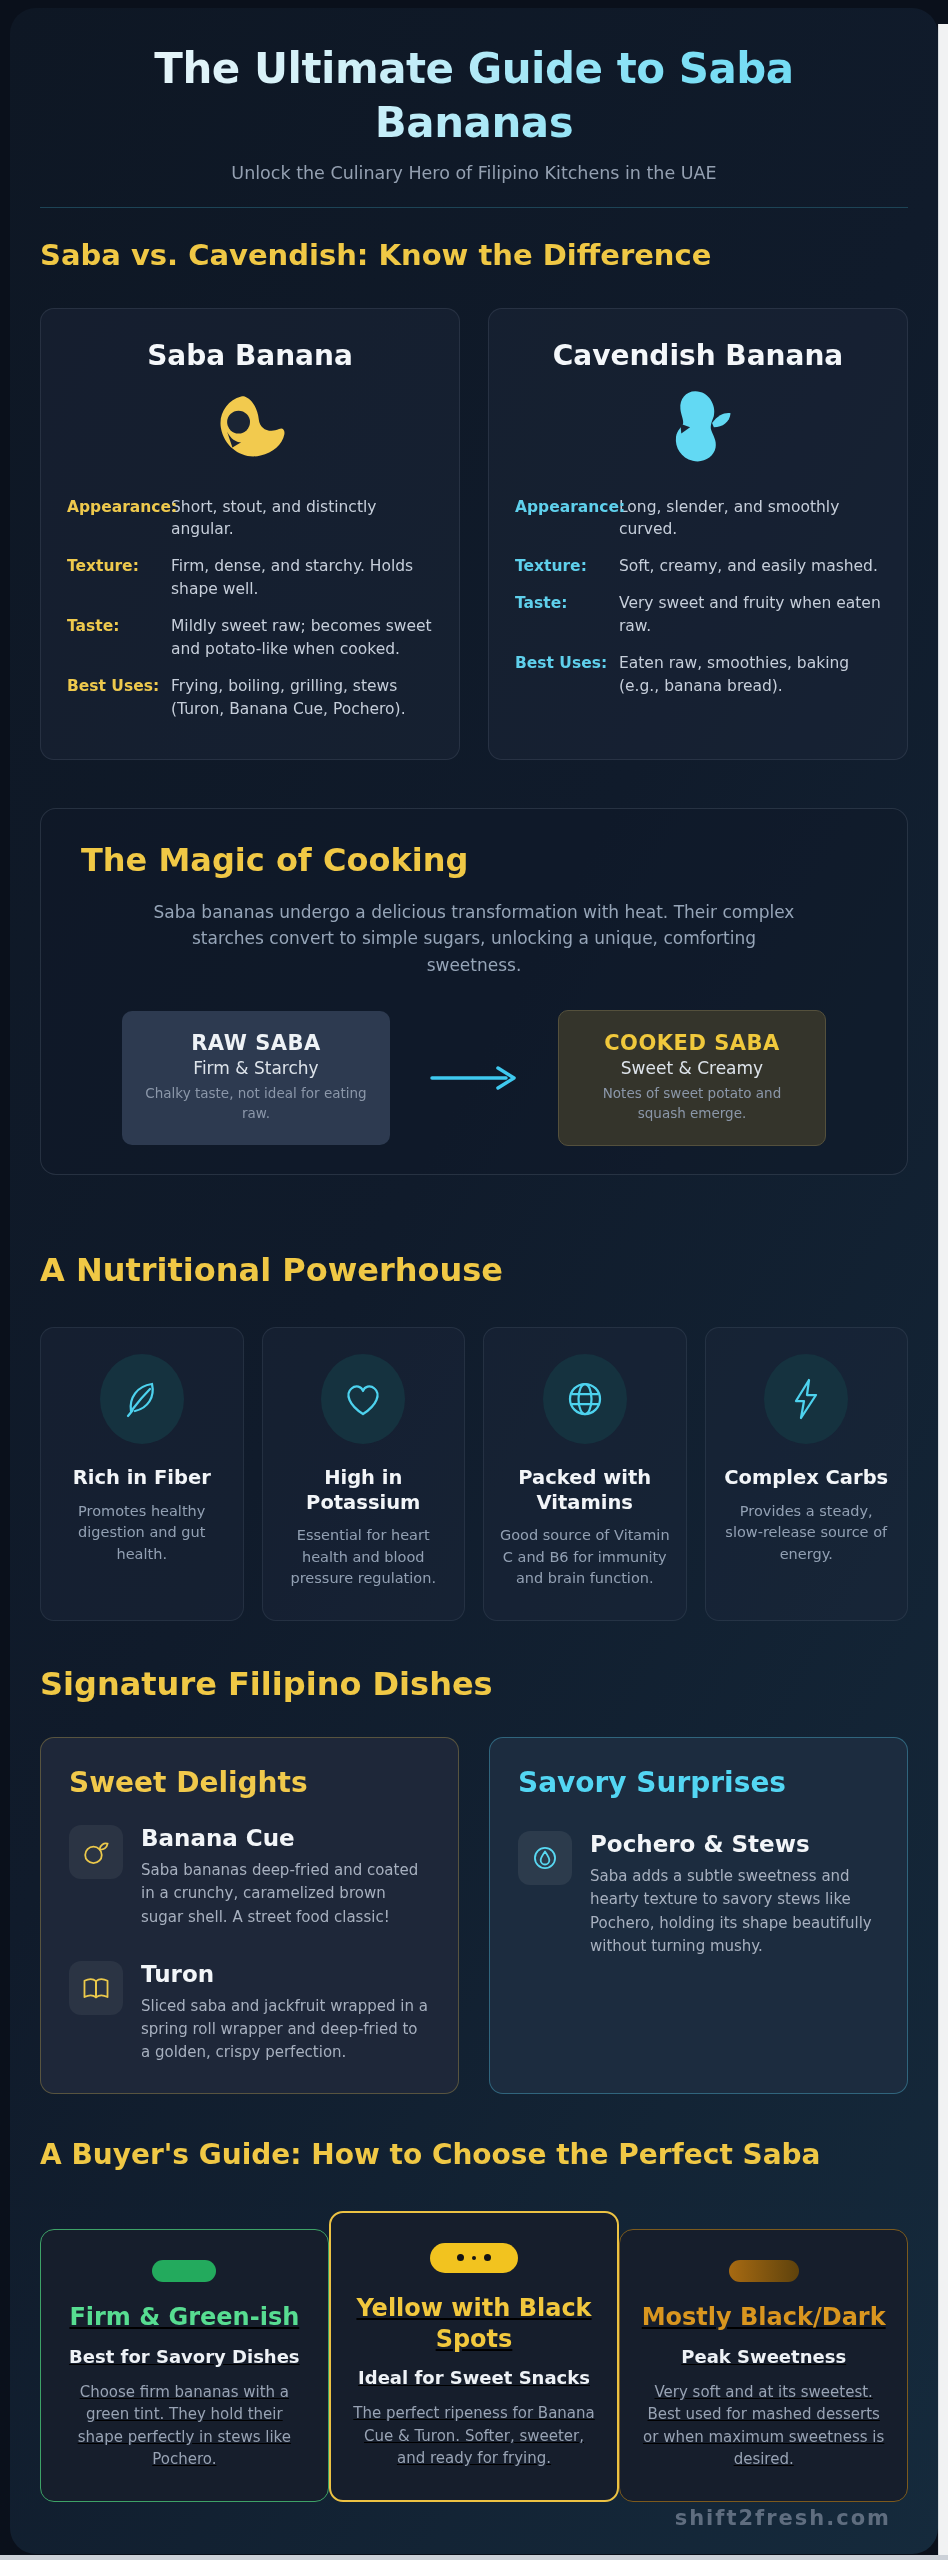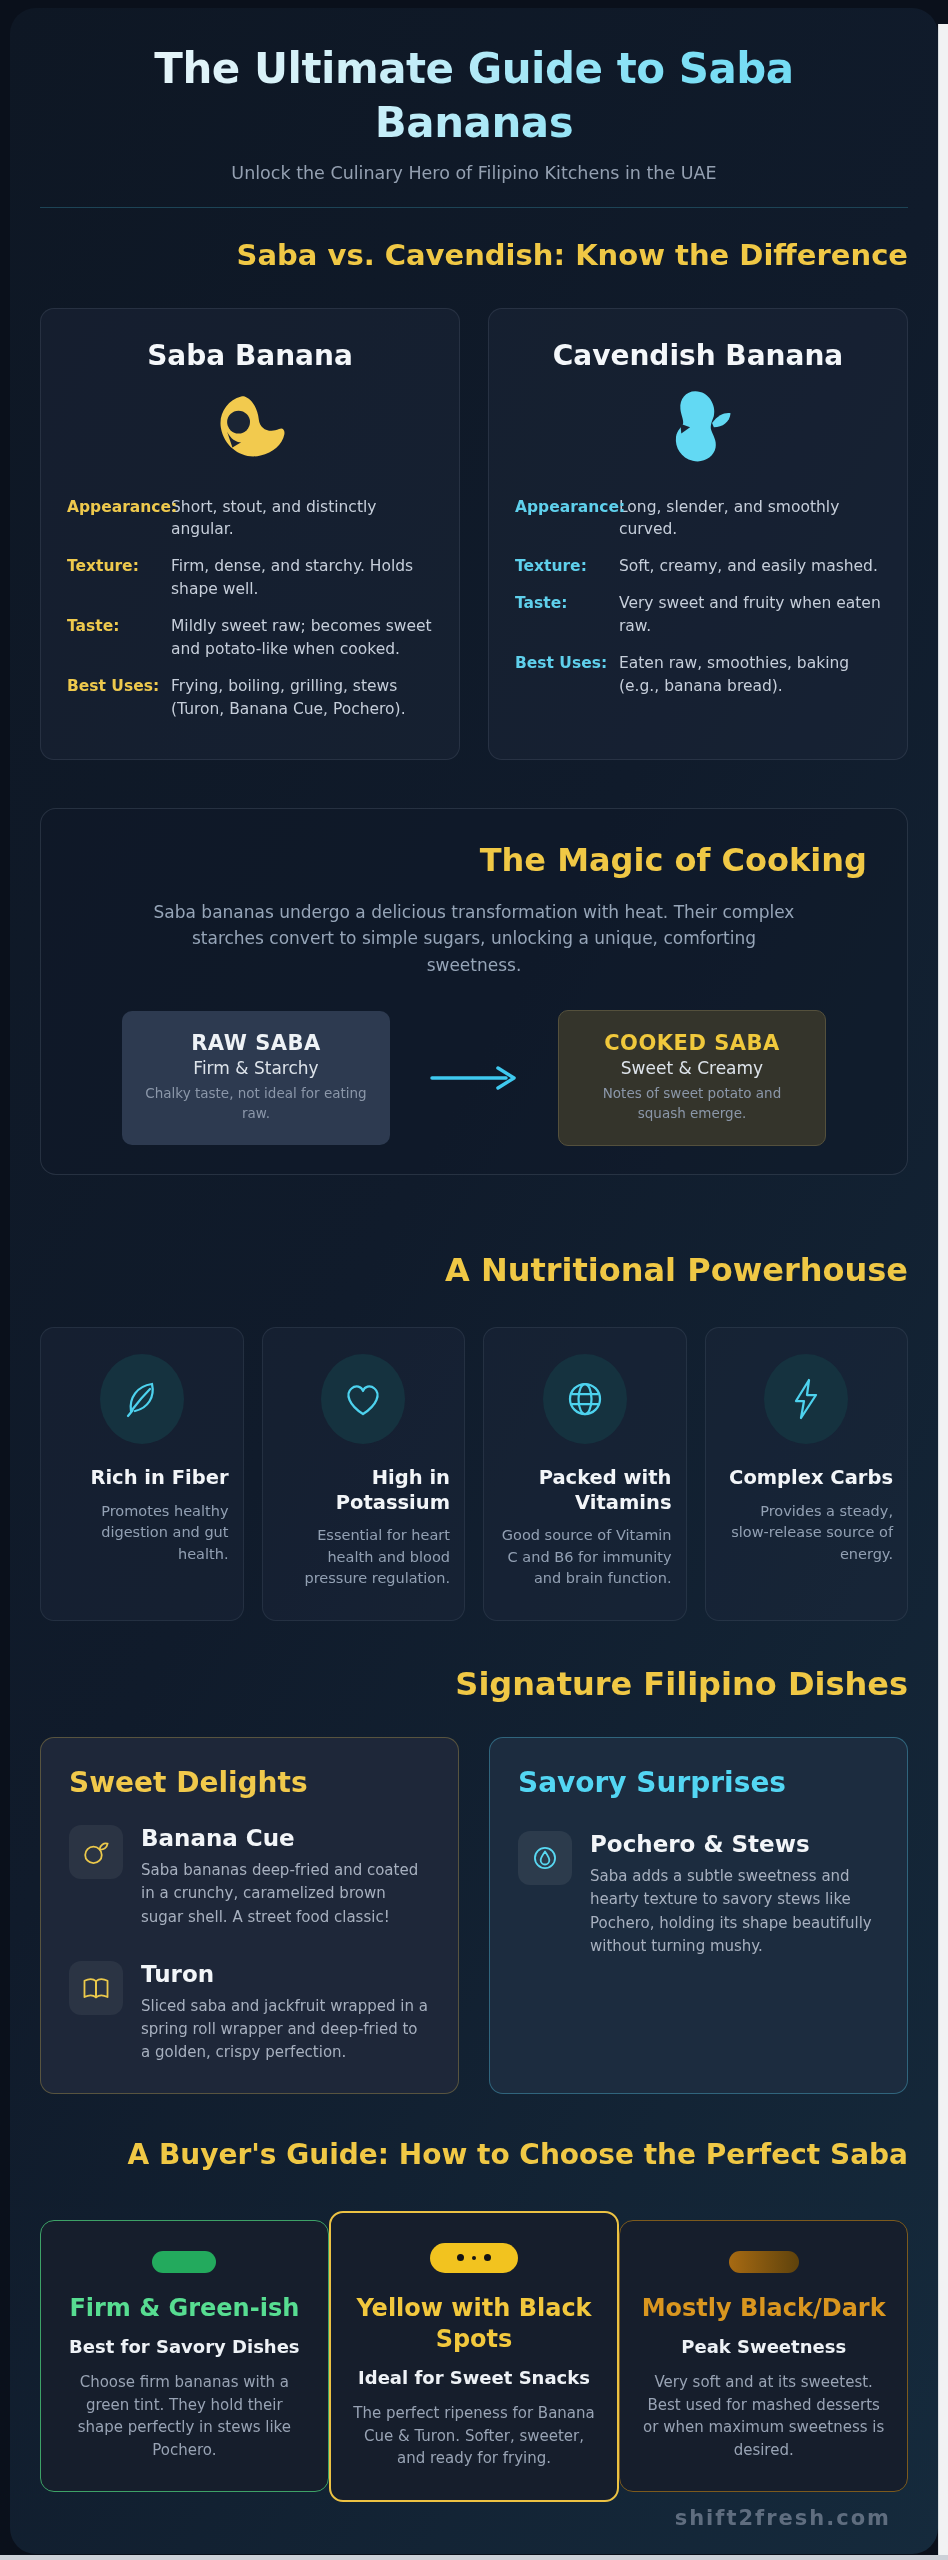--- a/index.html
+++ b/index.html
@@ -31,21 +31,21 @@
   @supports ((-webkit-background-clip:text) or (background-clip:text)) {
     .title {
       background:linear-gradient(105deg,#f2f7f9 0%,#cdeff8 38%,#7ddff5 72%,#67d8f3 100%);
       -webkit-background-clip:text; background-clip:text; color:transparent;
     }
   }
   .subtitle { text-align:center; margin-top:13px; font-size:17.5px; color:#94a0b1; }
   .head-divider { margin-top:24px; border-bottom:1px solid #1d4456; }
 
   
-  .h-yellow { color:#f0c845; font-weight:bold; text-align:right; }
+  .h-yellow { color:#f0c845; font-weight:bold; text-align:left; }
   .sec1-h2 { font-size:29px; margin-top:30px; }
 
   
   .compare-row { display:flex; gap:28px; margin-top:36px; }
   .vcard {
     flex:1; background:rgba(30,41,59,0.42);
     border:1px solid rgba(148,163,184,0.14); border-radius:14px;
     padding:24px 26px;
   }
   .vcard-title { text-align:center; font-size:28px; font-weight:bold; color:#f4f7fa; margin-top:6px; }
@@ -71,21 +71,21 @@
   .state-title { font-size:21px; font-weight:bold; letter-spacing:0.5px; color:#eef2f6; }
   .state-cooked .state-title { color:#f0c83c; }
   .state-sub { margin-top:3px; font-size:17px; color:#dde3ea; }
   .state-note { margin-top:6px; font-size:13.5px; color:#8b97a9; line-height:1.45; }
 
   
   .nut-h2 { font-size:32px; margin-top:76px; }
   .nut-row { display:grid; grid-template-columns:repeat(4,1fr); gap:18px; margin-top:38px; }
   .nut-card {
     background:rgba(30,41,59,0.40); border:1px solid rgba(148,163,184,0.12);
-    border-radius:14px; padding:26px 14px 30px; text-align:right;
+    border-radius:14px; padding:26px 14px 30px; text-align:center;
   }
   .nut-circle {
     width:84px; height:90px; border-radius:50%; background:#15323f;
     margin:0 auto; display:flex; align-items:center; justify-content:center;
   }
   .nut-title { margin-top:22px; font-size:19.5px; font-weight:bold; color:#f2f5f8; line-height:1.25; }
   .nut-text { margin-top:10px; font-size:14.5px; color:#92a0b3; line-height:1.5; }
 
   
   .dish-h2 { font-size:32px; margin-top:44px; }
@@ -99,21 +99,21 @@
   .dish-item { display:flex; gap:18px; margin-bottom:26px; }
   .dish-item:last-child { margin-bottom:0;margin-top:32px; }
   .dish-tile { flex:0 0 54px; height:54px; border-radius:12px; background:#2b3444;
     display:flex; align-items:center; justify-content:center; }
   .dish-savory .dish-tile { background:#2c3b4c; }
   .dish-item-title { font-size:23px; font-weight:bold; color:#f2f5f8; }
   .dish-item-text { margin-top:8px; font-size:15px; color:#a7b0bf; line-height:1.55; }
 
   
   .buy-h2 { font-size:28px; margin-top:44px; }
-  .buy-row { display:flex; margin-top:40px; align-items:center; }
+  .buy-row { display:flex; margin-top:40px; align-items:flex-end;text-decoration:underline; }
   .stage { flex:1; border-radius:14px; padding:26px 20px 30px; text-align:center; background:#161e2c; }
   .stage1 { border:1px solid #3da267; }
   .stage2 { border:2px solid #ecc243; }
   .stage3 { border:1px solid #7c5a1d; }
   .pill { margin:4px auto 20px; }
   .pill-green { width:64px; height:22px; border-radius:12px; background:#23aa5d; }
   .pill-yellow { width:88px; height:30px; border-radius:15px; background:#f2c31f;
     display:flex; align-items:center; justify-content:center; gap:8px; }
   .pill-dot { width:7px; height:7px; border-radius:50%; background:#141414; }
   .pill-dot.small { width:4px; height:4px; }

